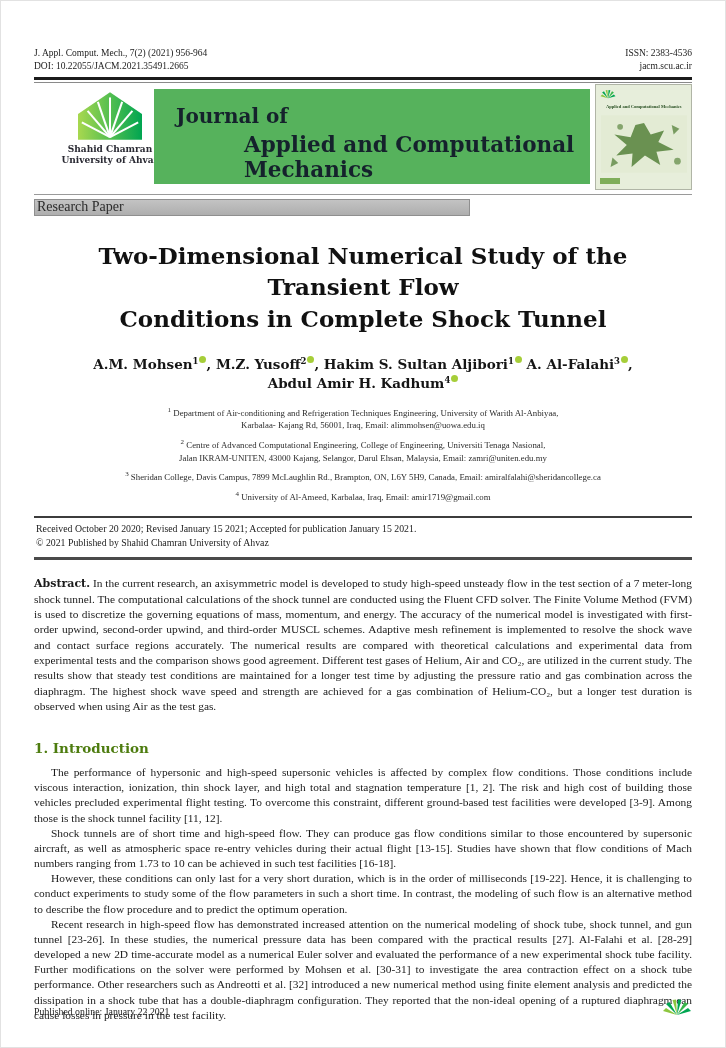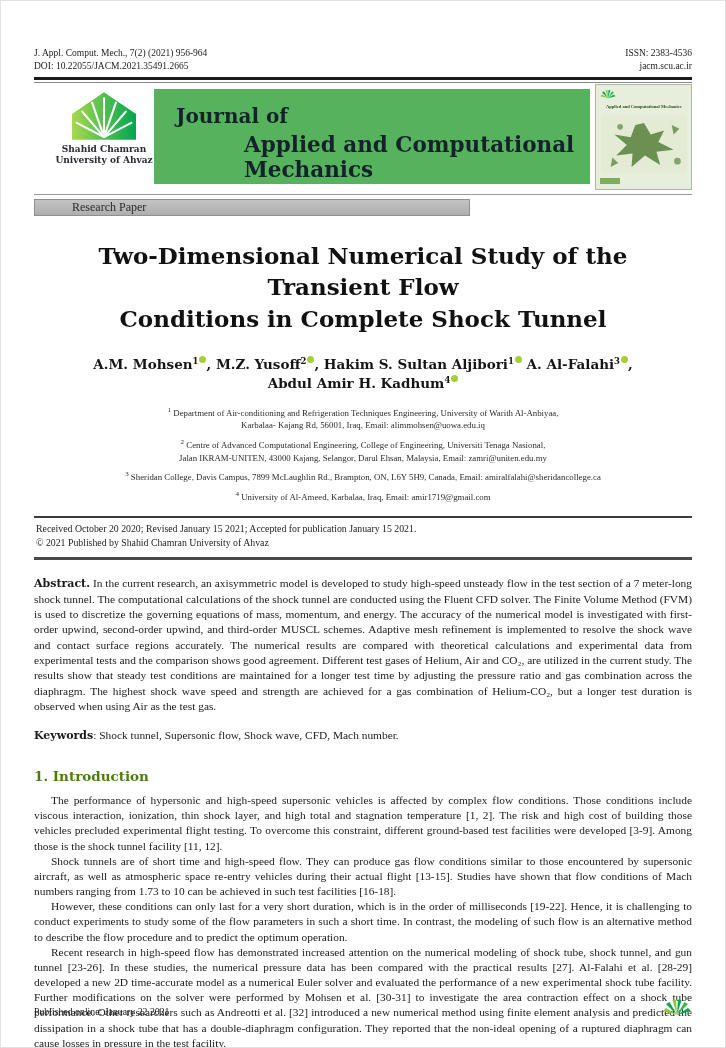--- a/index.html
+++ b/index.html
@@ -15,35 +15,35 @@
     overflow:hidden;
   }
   .inner{padding:0 33px;}
   
   .ref-header{display:flex;justify-content:space-between;align-items:flex-end;padding-top:46px;font-size:9.5px;line-height:1.35;color:#222;}
   .ref-right{text-align:right;}
   .rule-thick{height:3px;background:#1b1b1b;margin-top:4px;}
   .rule-thin{height:1px;background:#8a8a8a;margin-top:2px;}
   
   .masthead{position:relative;height:106px;margin-top:3px;}
-  .uni-logo{position:absolute;left:14px;top:6px;width:112px;text-align:center;}
+  .uni-logo{position:absolute;left:20px;top:6px;width:112px;text-align:center;}
   .uni-logo svg{width:64px;height:48px;display:block;margin:0 auto;}
   .uni-name{font-size:9px;font-weight:bold;color:#2a2a33;line-height:1.25;margin-top:4px;font-family:"DejaVu Serif", serif;}
   .banner{position:absolute;left:120px;top:3px;width:436px;height:95px;background:#56b25c;}
   .banner .l1{font-family:"DejaVu Serif", serif;font-weight:bold;color:#15222c;font-size:20px;padding:15px 0 0 22px;}
   .banner .l2{font-family:"DejaVu Serif", serif;font-weight:bold;color:#15222c;font-size:21.5px;padding:4px 0 0 90px;}
   .cover{position:absolute;right:0px;top:-2px;width:97px;height:106px;background:#e7eedb;border:1px solid #b0b5a6;box-sizing:border-box;}
   .cover .mini{width:16px;height:10px;margin:3px 0 0 4px;}
   .cover .ctitle{font-size:4.5px;font-weight:bold;color:#274e21;padding:2px 3px 0 10px;line-height:1.1;}
   .cover .cimg{display:block;margin:2px auto 0 auto;width:86px;height:64px;}
   .cover .cstrip{width:20px;height:6px;background:#7fae5a;margin:2px 0 0 4px;}
   .masthead-divider{height:1px;background:#9a9a9a;margin-top:2px;}
   
   .rp-bar{width:436px;height:17px;background:linear-gradient(#c3c3c3,#aeaeae);border:1px solid #8f8f8f;box-sizing:border-box;margin-top:4px;display:flex;align-items:center;}
-  .rp-bar span{font-size:12px;color:#2b2b2b;padding-left:2px;margin-left:35px;}
+  .rp-bar span{font-size:14px;color:#2b2b2b;padding-left:2px;}
   
   .title{margin-top:24px;text-align:center;font-family:"DejaVu Serif", serif;font-weight:bold;font-size:23px;line-height:1.38;color:#111;}
   
   .authors{margin-top:20px;text-align:center;font-weight:bold;font-size:13.5px;font-family:"DejaVu Serif", serif;line-height:1.4;color:#151515;}
   .authors sup{font-size:8.5px;}
   .orcid{display:inline-block;width:7px;height:7px;border-radius:50%;background:#a6ce39;margin-left:1px;vertical-align:super;}
   
   .affs{margin-top:12px;text-align:center;font-size:8.8px;color:#2d2d2d;line-height:1.45;}
   .aff{margin-top:5px;}
   .aff sup{font-size:7px;}
@@ -177,21 +177,20 @@
       </div>
     </div>
 
     <div class="dates">
       <div>Received October 20 2020; Revised January 15 2021; Accepted for publication January 15 2021.</div>
       <div>© 2021 Published by Shahid Chamran University of Ahvaz</div>
     </div>
 
     <p class="abstract"><span class="b">Abstract.</span> <span>In the current research, an axisymmetric model is developed to study high-speed unsteady flow in the test section of a 7 meter-long shock tunnel. The computational calculations of the shock tunnel are conducted using the Fluent CFD solver. The Finite Volume Method (FVM) is used to discretize the governing equations of mass, momentum, and energy. The accuracy of the numerical model is investigated with first-order upwind, second-order upwind, and third-order MUSCL schemes. Adaptive mesh refinement is implemented to resolve the shock wave and contact surface regions accurately. The numerical results are compared with theoretical calculations and experimental data from experimental tests and the comparison shows good agreement. Different test gases of Helium, Air and CO₂, are utilized in the current study. The results show that steady test conditions are maintained for a longer test time by adjusting the pressure ratio and gas combination across the diaphragm. The highest shock wave speed and strength are achieved for a gas combination of Helium-CO₂, but a longer test duration is observed when using Air as the test gas.</span></p>
 
-    <p class="kw"><span class="b">Keywords</span><span>: Shock tunnel, Supersonic flow, Shock wave, CFD, Mach number.</span></p>
 
     <h2 class="sec-heading">1. Introduction</h2>
     <p class="body-par first">The performance of hypersonic and high-speed supersonic vehicles is affected by complex flow conditions. Those conditions include viscous interaction, ionization, thin shock layer, and high total and stagnation temperature [1, 2]. The risk and high cost of building those vehicles precluded experimental flight testing. To overcome this constraint, different ground-based test facilities were developed [3-9]. Among those is the shock tunnel facility [11, 12].</p>
     <p class="body-par">Shock tunnels are of short time and high-speed flow. They can produce gas flow conditions similar to those encountered by supersonic aircraft, as well as atmospheric space re-entry vehicles during their actual flight [13-15]. Studies have shown that flow conditions of Mach numbers ranging from 1.73 to 10 can be achieved in such test facilities [16-18].</p>
     <p class="body-par">However, these conditions can only last for a very short duration, which is in the order of milliseconds [19-22]. Hence, it is challenging to conduct experiments to study some of the flow parameters in such a short time. In contrast, the modeling of such flow is an alternative method to describe the flow procedure and to predict the optimum operation.</p>
     <p class="body-par">Recent research in high-speed flow has demonstrated increased attention on the numerical modeling of shock tube, shock tunnel, and gun tunnel [23-26]. In these studies, the numerical pressure data has been compared with the practical results [27]. Al-Falahi et al. [28-29] developed a new 2D time-accurate model as a numerical Euler solver and evaluated the performance of a new experimental shock tube facility. Further modifications on the solver were performed by Mohsen et al. [30-31] to investigate the area contraction effect on a shock tube performance. Other researchers such as Andreotti et al. [32] introduced a new numerical method using finite element analysis and predicted the dissipation in a shock tube that has a double-diaphragm configuration. They reported that the non-ideal opening of a ruptured diaphragm can cause losses in pressure in the test facility.</p>
 
   </div>
 
   <div class="footer">

